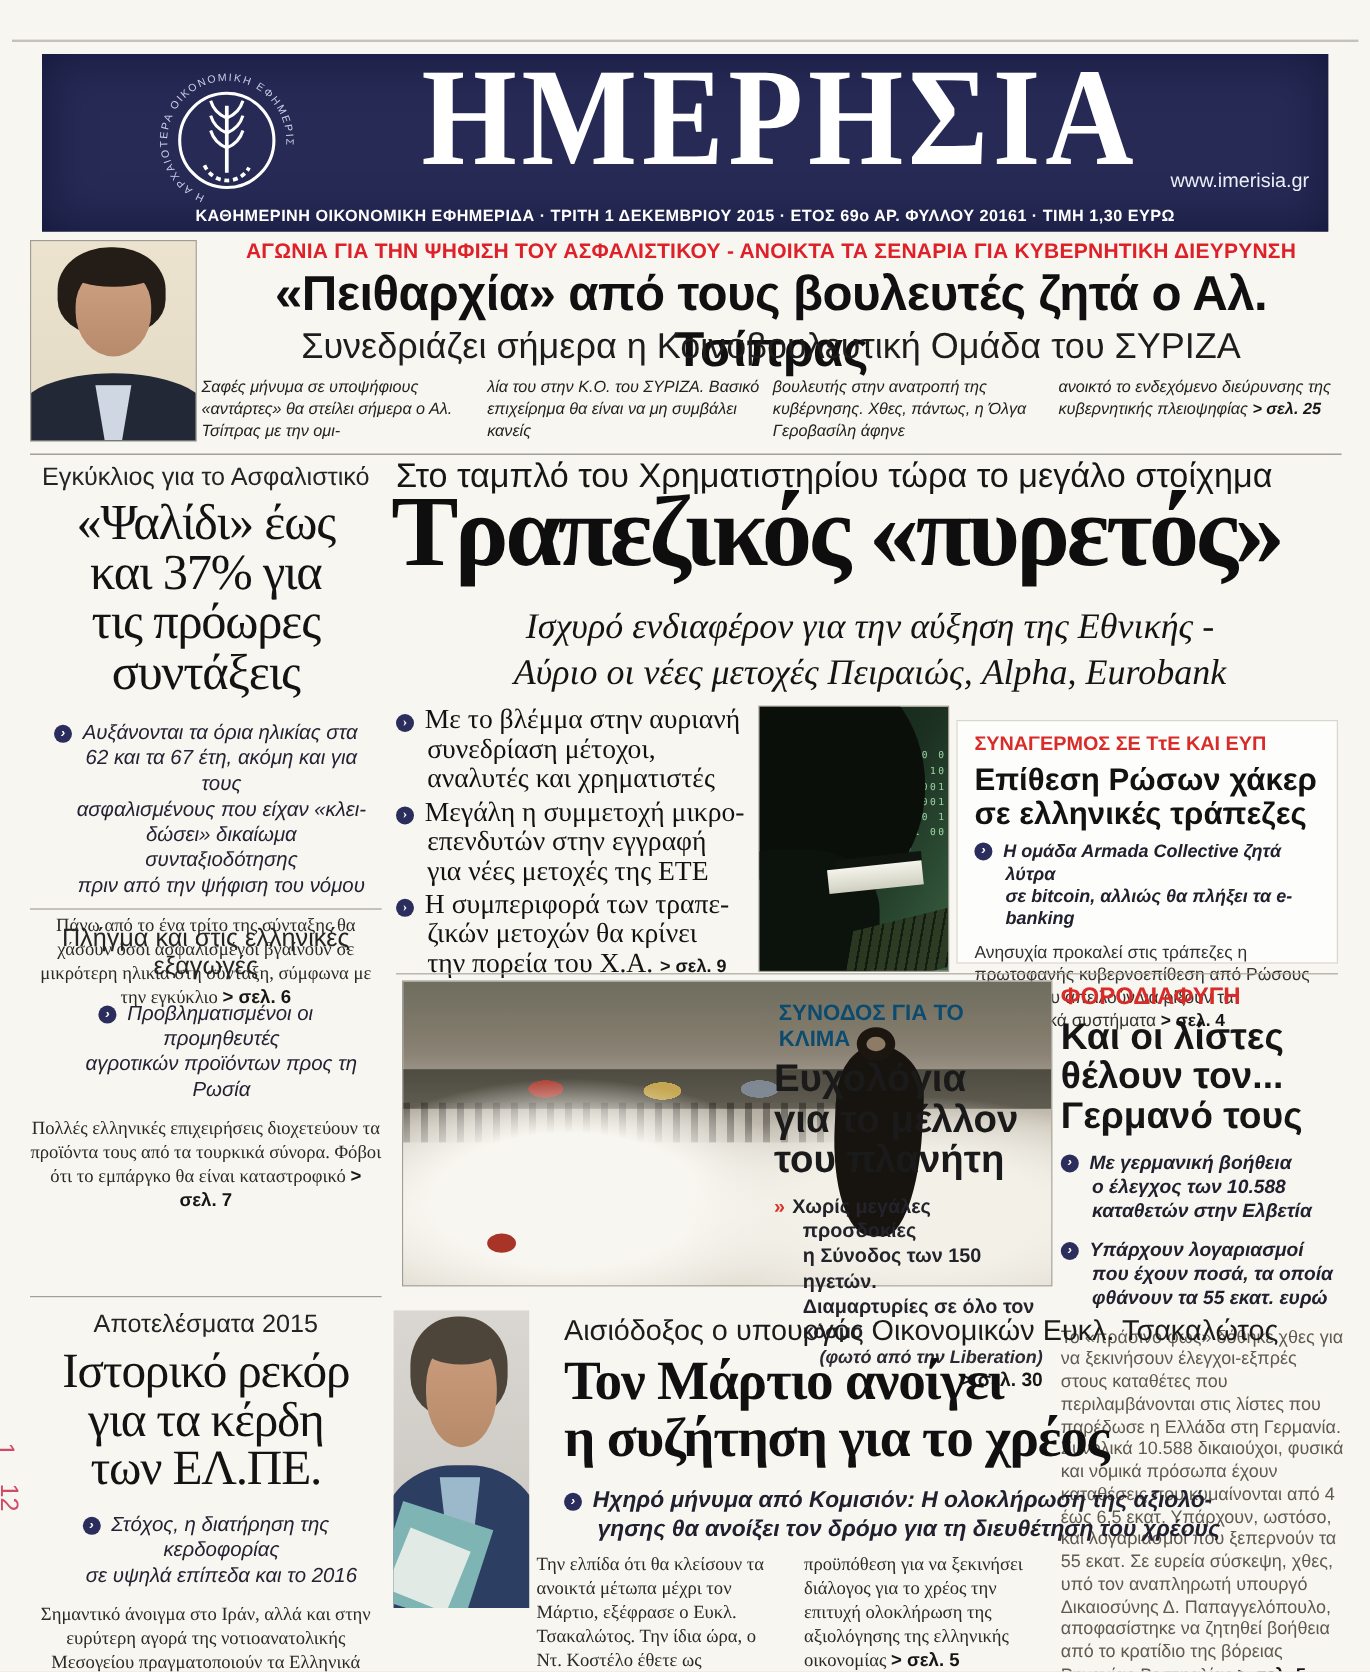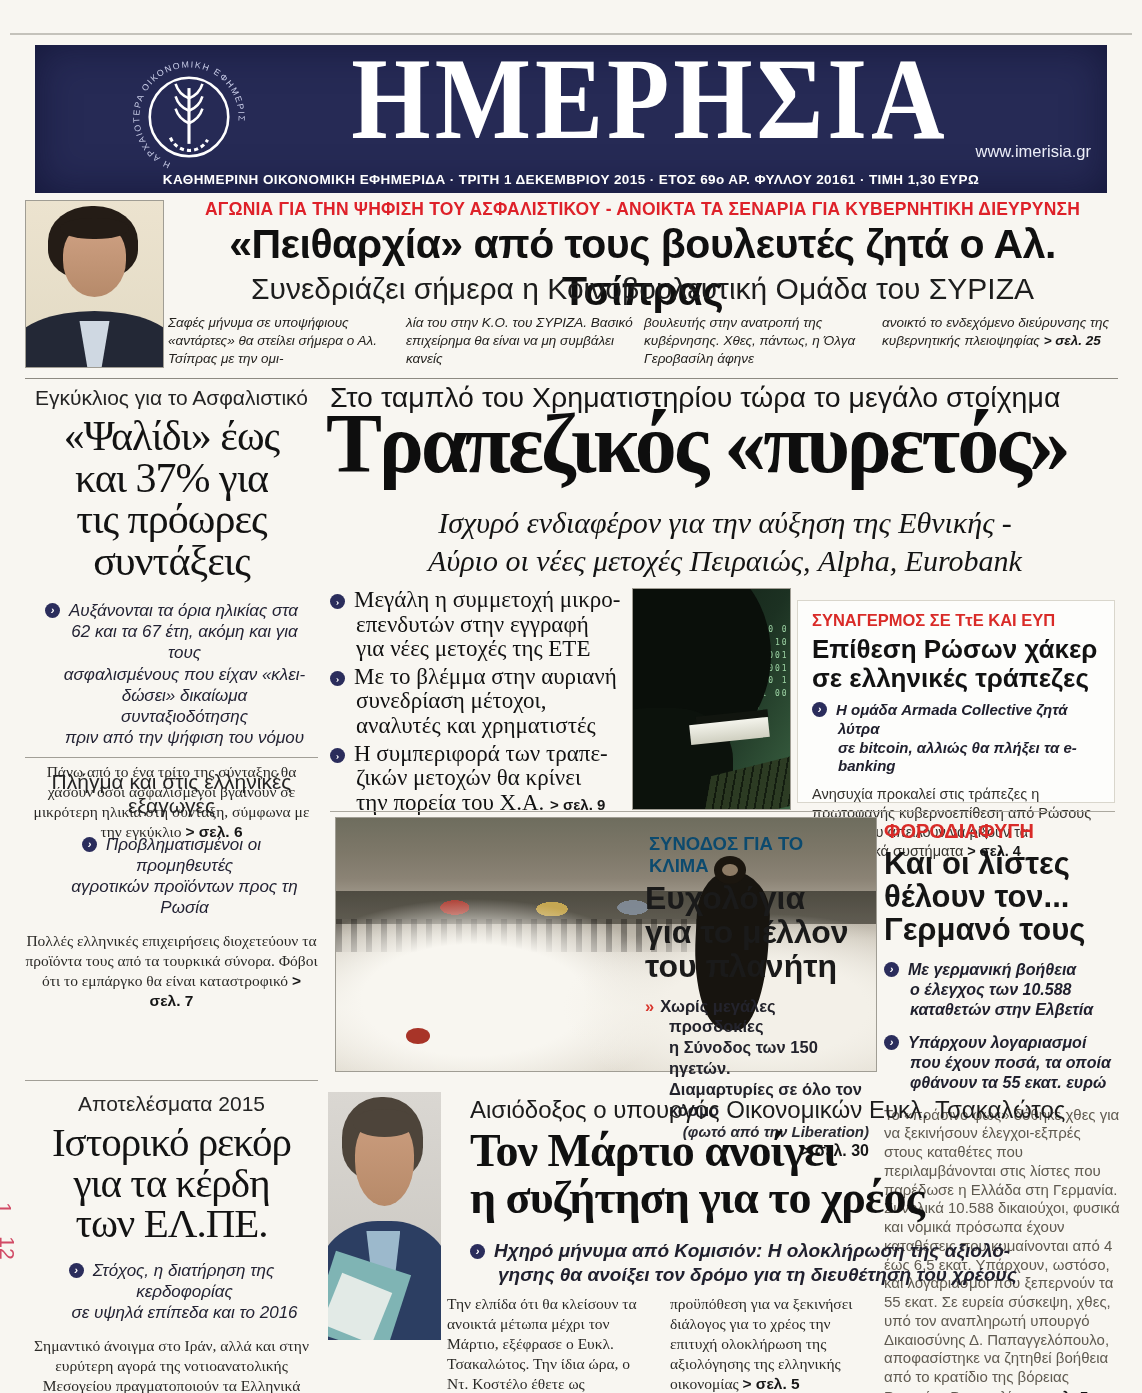--- a/index.html
+++ b/index.html
@@ -225,26 +225,26 @@
     <p class="bullet lc-bullet" style="margin-top:16px;"><span class="dot"></span><span class="pre">Στόχος, η διατήρηση της κερδοφορίας
 σε υψηλά επίπεδα και το 2016</span></p>
     <p class="lc-body" style="margin-top:13px;"><span>Σημαντικό άνοιγμα στο Ιράν, αλλά και στην ευρύτερη αγορά της νοτιοανατολικής Μεσογείου πραγματοποιούν τα Ελληνικά Πετρέλαια </span></p>
   </section>
 
   <div id="main-headline" class="abs">Τραπεζικός «πυρετός»</div>
   <div id="main-kicker" class="abs">Στο ταμπλό του Χρηματιστηρίου τώρα το μεγάλο στοίχημα</div>
   <div id="main-subhead" class="abs pre">Ισχυρό ενδιαφέρον για την αύξηση της Εθνικής -
 Αύριο οι νέες μετοχές Πειραιώς, Alpha, Eurobank</div>
   <div id="main-bullets" class="abs">
+    <p class="bullet ms-bullet"><span class="dot"></span><span class="pre">Με το βλέμμα στην αυριανή
+συνεδρίαση μέτοχοι,
+αναλυτές και χρηματιστές</span></p>
     <p class="bullet ms-bullet"><span class="dot"></span><span class="pre">Μεγάλη η συμμετοχή μικρο-
 επενδυτών στην εγγραφή
 για νέες μετοχές της ΕΤΕ</span></p>
-    <p class="bullet ms-bullet"><span class="dot"></span><span class="pre">Με το βλέμμα στην αυριανή
-συνεδρίαση μέτοχοι,
-αναλυτές και χρηματιστές</span></p>
     <p class="bullet ms-bullet"><span class="dot"></span><span class="pre">Η συμπεριφορά των τραπε-
 ζικών μετοχών θα κρίνει
 την πορεία του Χ.Α. </span><span class="pref">&gt; σελ. 9</span></p>
   </div>
 
   <div id="hackphoto" class="photo">
     <div class="h-code">1011 0110 0101 1001 1010 0110 0011 0101 1001 0110 1100 1010 0101 0011 0110</div>
     <div class="h-hood"></div>
     <div class="h-body"></div>
     <div class="h-cardtop"></div>

